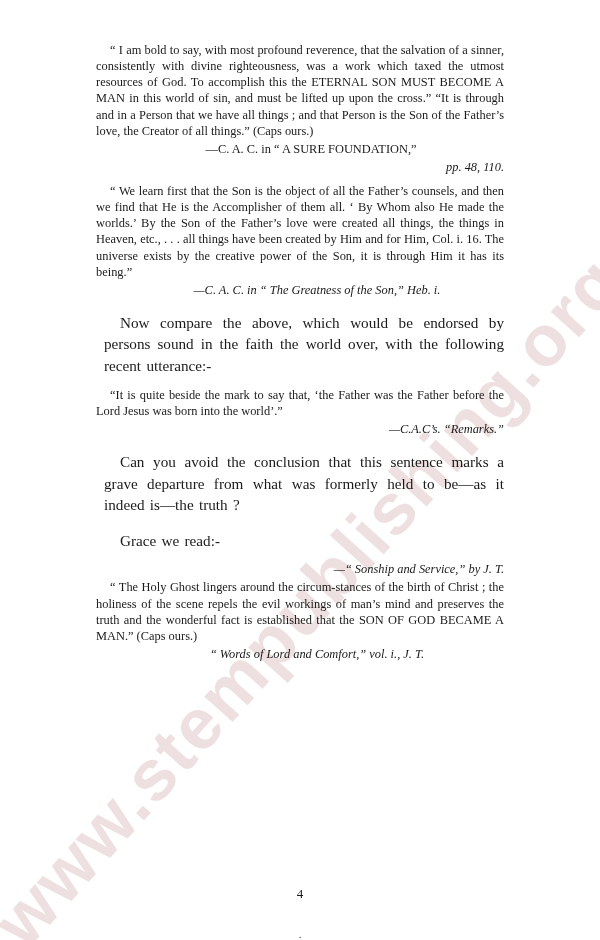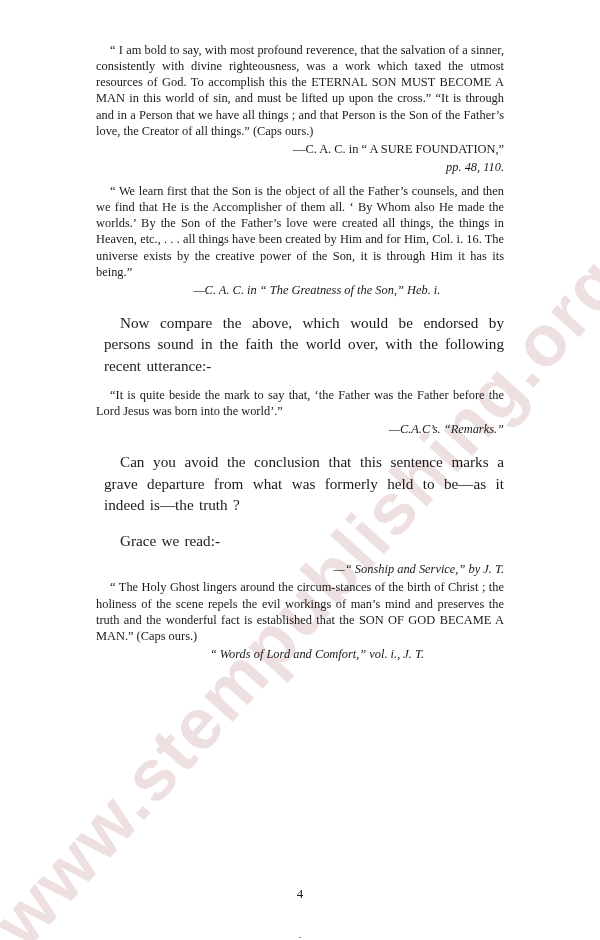--- a/index.html
+++ b/index.html
@@ -73,21 +73,21 @@
   }
 
   .attrib {
     font-size: 12.4px;
     line-height: 1.30;
     text-align: right;
     margin: 1px 0 2px 0;
     font-style: italic;
   }
   .attrib-left {
-    text-align: right;
+    text-align: center;
     text-indent: 22px;
     font-style: normal;
   }
   .attrib-center-left {
     text-align: center;
     text-indent: 34px;
     font-style: normal;
   }
   .ital { font-style: italic; }
 

